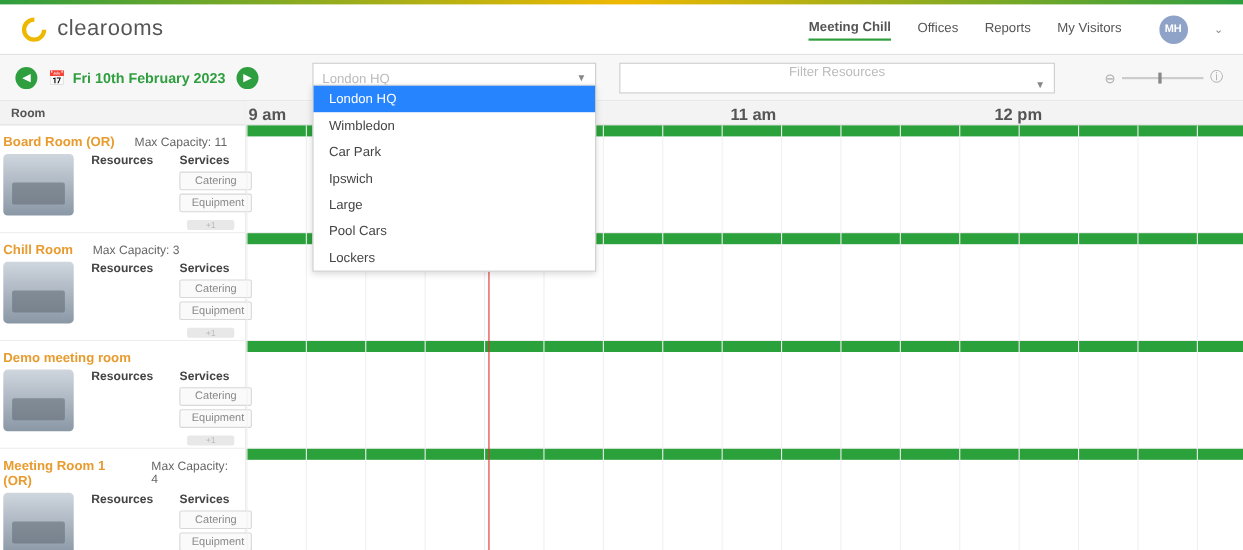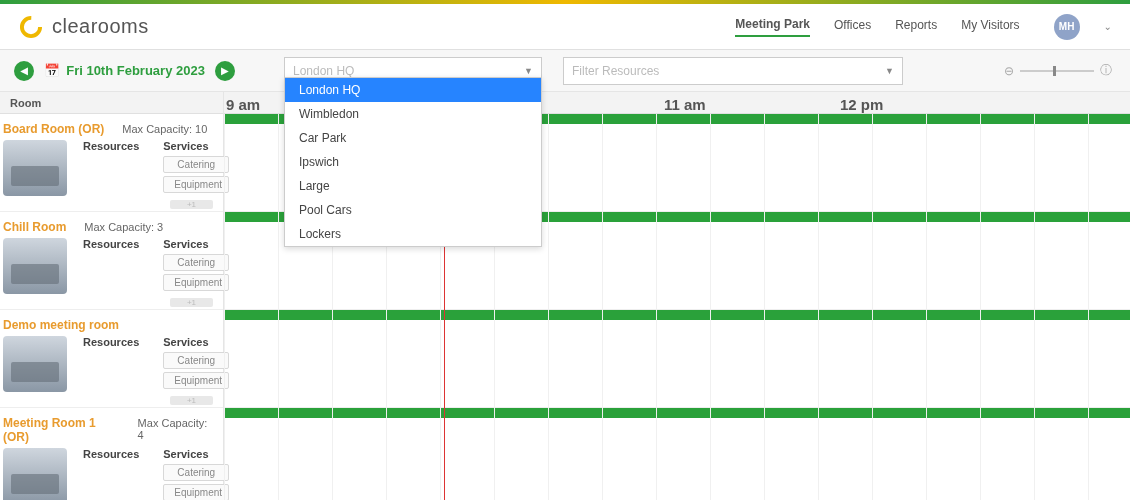--- a/index.html
+++ b/index.html
@@ -17,21 +17,21 @@
 .avatar { width: 26px; height: 26px; border-radius: 50%; background: #8fa3c8; color: #fff; display: flex; align-items: center; justify-content: center; font-size: 10px; font-weight: 600; margin-left: 10px; }
 .chev-down { font-size: 10px; color: #888; }
 
 
 .toolbar { height: 42px; background: #f7f7f7; border-bottom: 1px solid #e5e5e5; display: flex; align-items: center; padding: 0 14px; gap: 10px; position: relative; }
 .nav-arrow { width: 20px; height: 20px; border-radius: 50%; background: #2e9e3f; color: #fff; display: flex; align-items: center; justify-content: center; font-size: 10px; cursor: pointer; }
 .date-label { color: #2e9e3f; font-weight: 600; font-size: 13px; display: flex; align-items: center; gap: 6px; }
 
 .select { position: absolute; height: 28px; border: 1px solid #ccc; background: #fff; display: flex; align-items: center; padding: 0 8px; color: #bbb; cursor: pointer; }
 .select-location { left: 284px; width: 258px; }
-.select-filter { left: 563px; width: 340px; }
+.select-filter { left: 563px; width: 396px; flex-direction: column; }
 .select .arrow { margin-left: auto; font-size: 9px; color: #888; }
 
 .slider-wrap { position: absolute; right: 18px; width: 108px; display: flex; align-items: center; gap: 6px; color: #aaa; }
 .slider-wrap .track { flex: 1; height: 2px; background: #ccc; position: relative; }
 .slider-wrap .thumb { position: absolute; left: 44%; width: 3px; height: 10px; background: #888; top: -4px; }
 
 
 .dropdown { position: absolute; left: 284px; top: 77px; width: 258px; background: #fff; border: 1px solid #ccc; box-shadow: 0 2px 6px rgba(0,0,0,0.15); z-index: 50; }
 .dropdown-item { padding: 5px 14px; font-size: 12px; color: #444; cursor: pointer; }
 .dropdown-item.selected { background: #2684ff; color: #fff; }
@@ -73,21 +73,21 @@
 
 <div class="brand-top"></div>
 <div class="header">
   <div class="logo">
     <svg viewBox="0 0 40 40">
         <circle cx="20" cy="20" r="14" fill="none" stroke="#efb800" stroke-width="6" stroke-dasharray="66 22"></circle>
       </svg>
     <span class="logo-text">clearooms</span>
   </div>
   <div class="nav">
-    <span class="nav-item active">Meeting Park</span>
+    <span class="nav-item active">Meeting Chill</span>
     <span class="nav-item">Offices</span>
     <span class="nav-item">Reports</span>
     <span class="nav-item">My Visitors</span>
     <div class="avatar">MH</div>
     <span class="chev-down">⌄</span>
   </div>
 </div>
 
 <div class="toolbar">
   <div class="nav-arrow">◀</div>
@@ -125,21 +125,21 @@
   <div class="dropdown-item">Lockers</div>
 </div>
 
 <div class="grid">
   <div class="sidebar-col">
     <div class="col-header">Room</div>
 
     <div class="room-card">
       <div class="title-row">
         <span class="room-title">Board Room (OR)</span>
-        <span class="room-cap">Max Capacity: 10</span>
+        <span class="room-cap">Max Capacity: 11</span>
       </div>
       <div class="card-body">
         <div class="thumb-img"></div>
         <div class="card-cols">
           <div>
               <div class="card-col-label">Resources</div>
             </div>
           <div>
             <div class="card-col-label">Services</div>
             <span class="tag">Catering</span>
@@ -210,21 +210,21 @@
           </div>
         </div>
       </div>
     </div>
   </div>
 
   <div class="timeline-col">
     <div class="time-header">
       <span class="time-label" style="left:2px">9 am</span>
       <span class="time-label" style="left:440px">11 am</span>
-      <span class="time-label" style="left:616px">12 pm</span>
+      <span class="time-label" style="left:680px">12 pm</span>
     </div>
     <div class="timeline-rows">
       <div class="t-row">
           <div class="avail-bar"></div>
         </div>
       <div class="t-row">
           <div class="avail-bar"></div>
         </div>
       <div class="t-row">
           <div class="avail-bar"></div>

